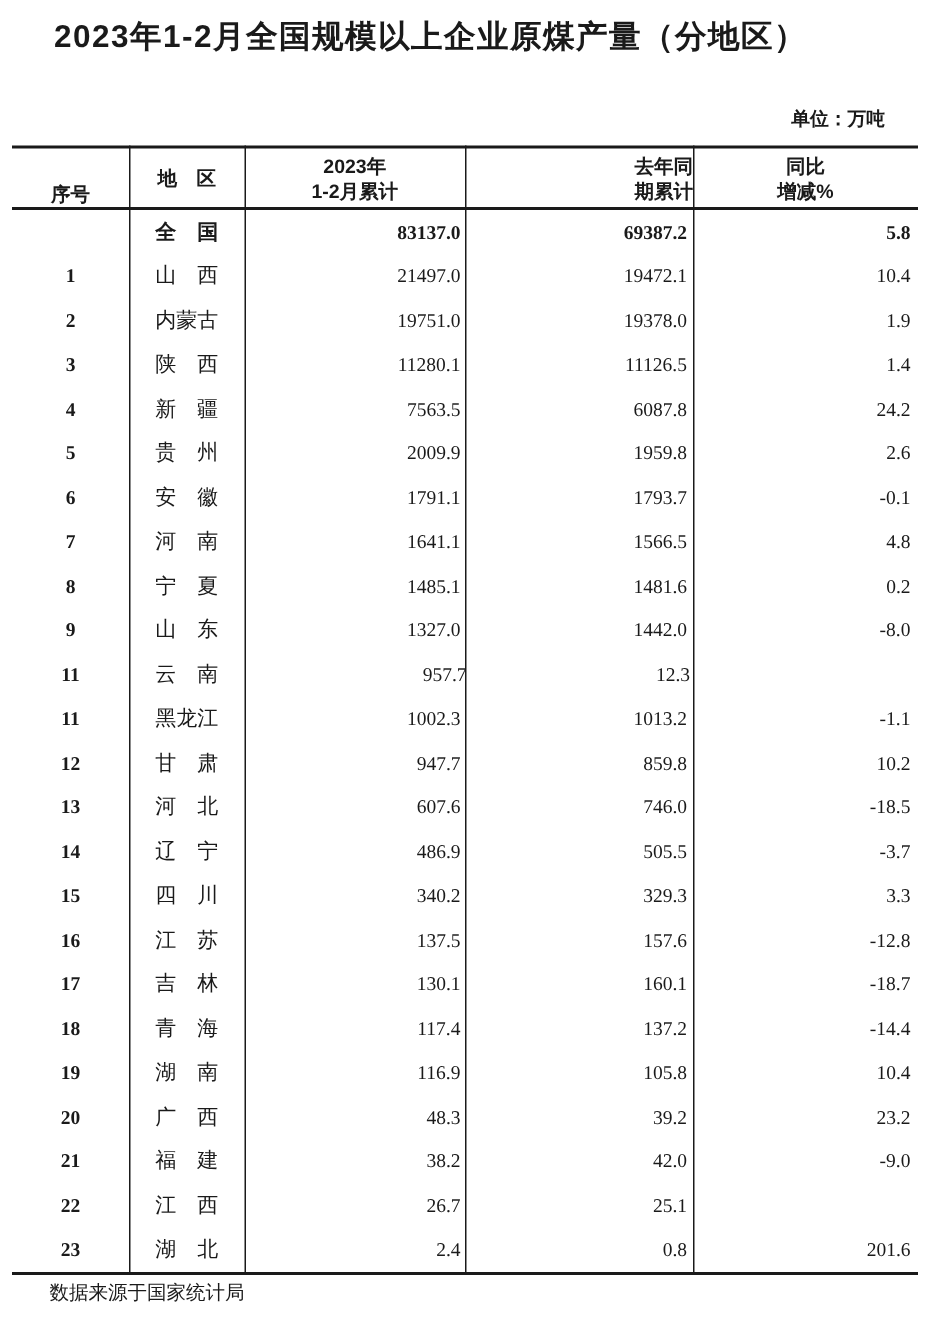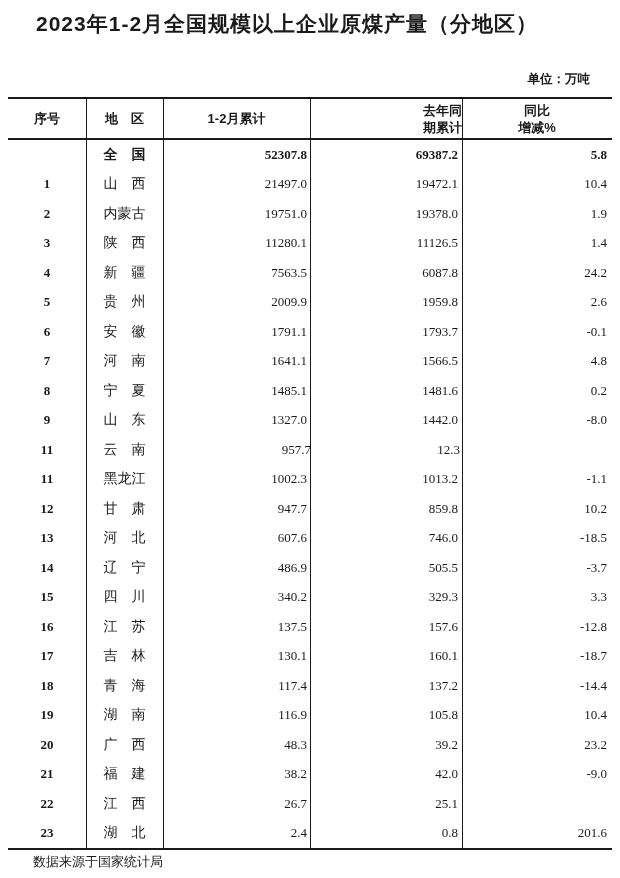--- a/index.html
+++ b/index.html
@@ -42,21 +42,21 @@
   .header-row {
     display: flex;
     height: 39px;
     font-family: "Liberation Sans", sans-serif;
     font-weight: bold;
     font-size: 13px;
     line-height: 17px;
     text-align: center;
   }
   .hcell { display: flex; flex-direction: column; justify-content: center; }
-  .w-index    { width: 78px; }
+  .w-index    { width: 78px; justify-content: flex-end; }
   .w-region   { width: 77px; }
   .w-current  { width: 147px; }
   .w-previous { width: 152px; align-items: flex-end; }
   .w-yoy      { width: 150px; }
   .rows { display: flex; flex-direction: column; height: 708px; }
   .row { flex: 1; display: flex; align-items: center; font-size: 13px; }
   .row.bold .cell { font-weight: bold; }
   .cell { box-sizing: border-box; }
   .c-index { width: 78px; text-align: center; font-weight: bold; }
   .c-region { width: 77px; display: flex; justify-content: center; font-size: 14px; }
@@ -93,20 +93,21 @@
   <div class="table">
     <div class="hline"></div>
     <div class="header-row" id="header-row">
         <div class="hcell w-index">
           <div>序号</div>
         </div>
         <div class="hcell w-region">
           <div>地　区</div>
         </div>
         <div class="hcell w-current">
+          <div>2023年</div>
           <div>1-2月累计</div>
         </div>
         <div class="hcell w-previous">
           <div>去年同</div>
           <div>期累计</div>
         </div>
         <div class="hcell w-yoy">
           <div>同比</div>
           <div>增减%</div>
         </div>
@@ -114,21 +115,21 @@
     <div class="hline"></div>
     <div class="rows" id="rows">
         <div class="row bold">
           <div class="cell c-index"></div>
           <div class="cell c-region">
             <span class="region-inner">
               <span>全</span>
               <span>国</span>
             </span>
           </div>
-          <div class="cell c-current num">52307.8</div>
+          <div class="cell c-current num">83137.0</div>
           <div class="cell c-previous num">69387.2</div>
           <div class="cell c-yoy num">5.8</div>
         </div>
         <div class="row">
           <div class="cell c-index">1</div>
           <div class="cell c-region">
             <span class="region-inner">
               <span>山</span>
               <span>西</span>
             </span>

